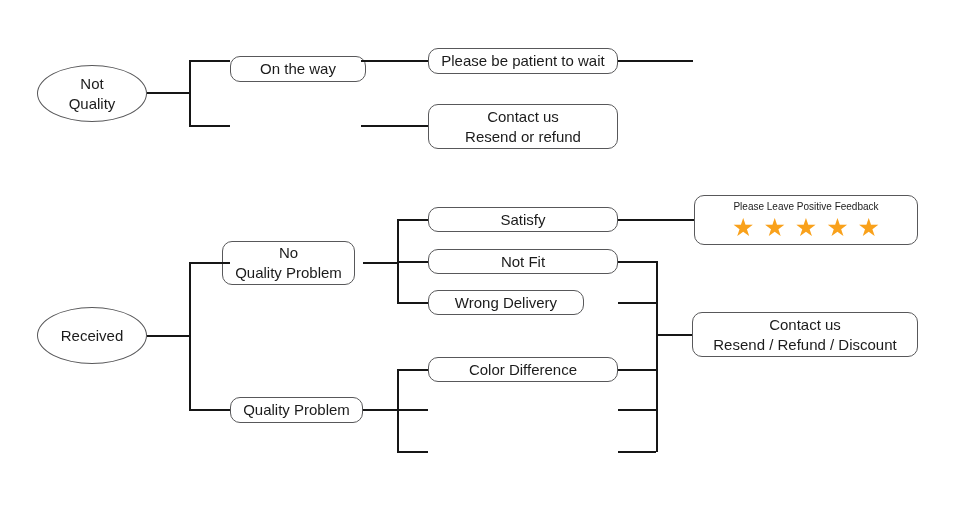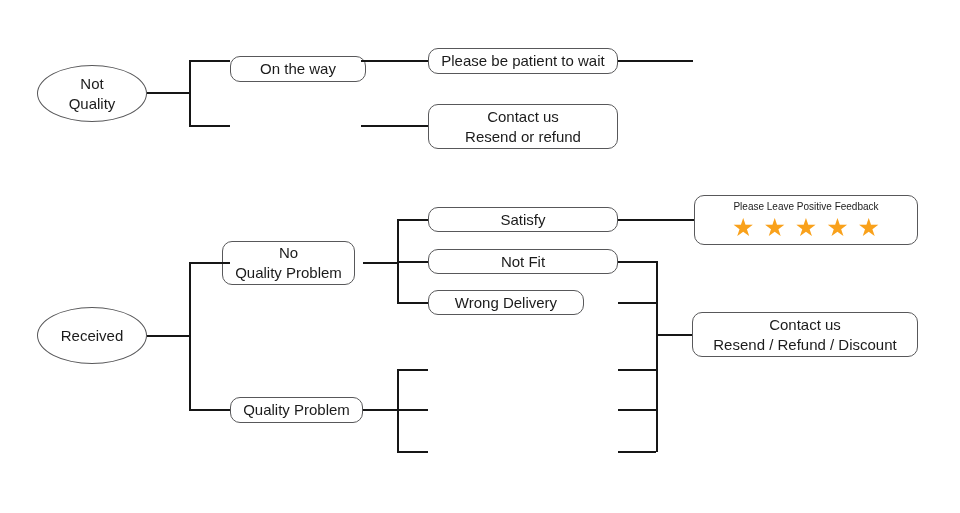--- a/index.html
+++ b/index.html
@@ -79,20 +79,21 @@
 Quality Problem</div>
 
   <div class="node rounded" style="left:230px; top:397px; width:133px; height:26px;">Quality Problem</div>
 
   <div class="node rounded" style="left:428px; top:249px; width:190px; height:25px;">Not Fit</div>
 
   <div class="node rounded" style="left:428px; top:207px; width:190px; height:25px;">Satisfy</div>
 
   <div class="node rounded" style="left:428px; top:290px; width:156px; height:25px;">Wrong Delivery</div>
 
+  <div class="node rounded" style="left:428px; top:357px; width:190px; height:25px;">Color Difference</div>
 
 
 
   <div class="node rounded" style="left:694px; top:195px; width:224px; height:50px;">
     <div class="feedback-inner">
       <div class="feedback-label">Please Leave Positive Feedback</div>
       <div class="stars">★★★★★</div>
     </div>
   </div>
 

